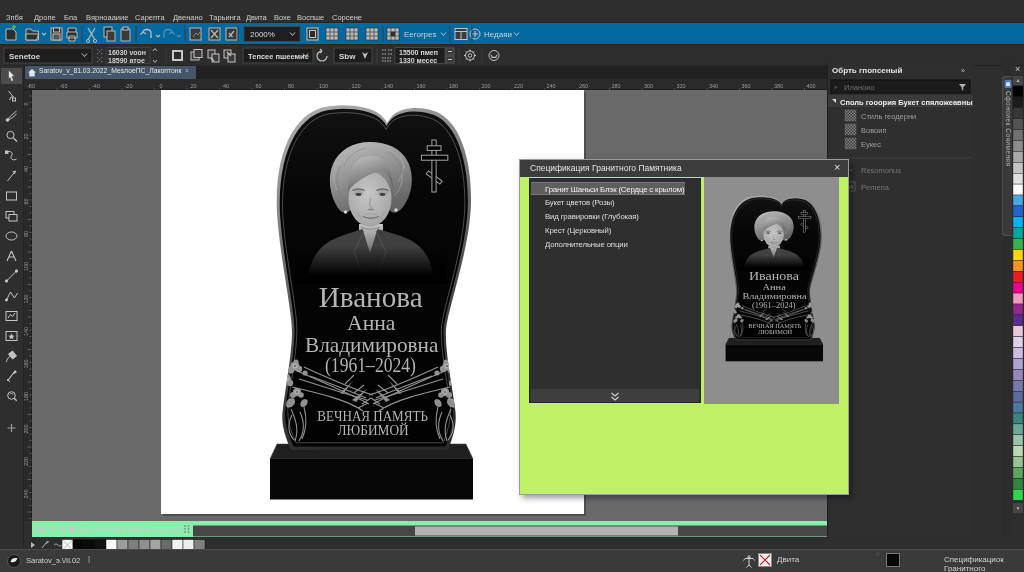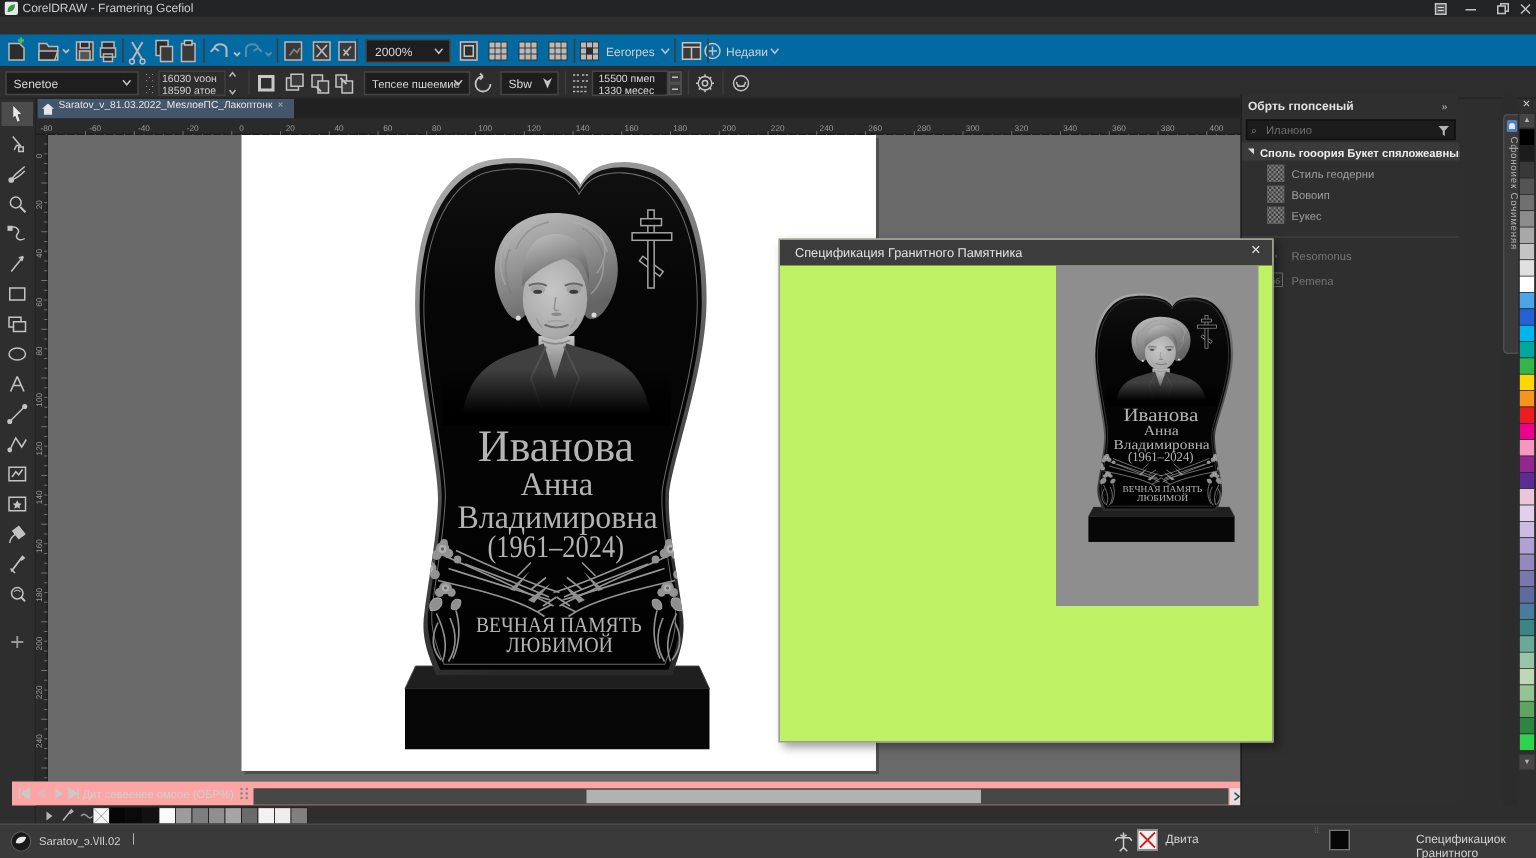--- a/index.html
+++ b/index.html
@@ -8,72 +8,70 @@
 #app { position:absolute; left:0; top:0; width:1024px; height:572px; background:#2e2e2e; }
 .abs { position:absolute; }
 
 #titlebar { left:0; top:0; width:1024px; height:11px; background:#222324; color:#c9c9c9; }
 #titlebar .ttext { position:absolute; left:15px; top:1px; font-size:8px; color:#cdcdcd; }
 
 #menubar { left:0; top:11px; width:1024px; height:12px; background:#2d2d2d; border-bottom:1px solid #262626;}
 #menubar span { position:absolute; top:2px; font-size:7.5px; color:#cfcfcf; }
 
 #toolbar { left:0; top:23px; width:1024px; height:22px; background:#0369a1; border-bottom:1px solid #252525; }
-#propbar { left:0; top:45px; width:1024px; height:21px; background:#2d2d2d; border-bottom:1px solid #252525; }
+#propbar { left:0; top:45px; width:1024px; height:21px; background:#2d2d2d; border-bottom:1px solid #252525;font-weight:bold; }
 
 #tabbar { left:24px; top:66px; width:821px; height:13px; background:#212121; }
 #doctab { position:absolute; left:1px; top:0px; width:171px; height:13px; background:#44566a; color:#e6e6e6; font-size:6.8px; }
 
 #hruler { left:24px; top:79px; width:821px; height:11px; background:#2a2a2a; border-bottom:1px solid #1d1d1d;}
 #vruler { left:24px; top:90px; width:8px; height:431px; background:#2a2a2a; border-right:1px solid #1d1d1d;}
 
 #toolbox { left:0; top:66px; width:24px; height:483px; background:#2e2e2e; border-right:1px solid #242424; }
 
 #canvas { left:32px; top:90px; width:813px; height:431px; background:#696969; overflow:hidden; }
 #page { position:absolute; left:129px; top:0px; width:423px; height:424px; background:#ffffff; box-shadow:2px 2px 0 rgba(0,0,0,0.25); }
 
 #vscroll { left:845px; top:88px; width:12px; height:429px; background:#4f4f4f; }
 #vthumb { position:absolute; left:1px; top:81px; width:10px; height:168px; background:#b2b2b2; }
-#hscrollrow { left:8px; top:521px; width:833px; height:16px; background:#fca5a5; }
+#hscrollrow { left:32px; top:521px; width:833px; height:16px; background:#86efac; }
 
 #docker { left:827px; top:63px; width:145px; height:486px; background:#2f2f2f; border-left:1px solid #1e1e1e; }
 
 #palcol { left:1012px; top:76px; width:12px; height:445px; }
 #tabstrip { left:1002px; top:63px; width:10px; height:486px; background:#2c2c2c; }
 
 #palrow { left:24px; top:537px; width:1000px; height:12px; background:#2e2e2e; }
 #statusbar { left:0; top:549px; width:1024px; height:23px; background:#3a3a3a; border-top:1px solid #4a4a4a; font-size:8px; color:#d2d2d2;}
 
 #dialog { left:519px; top:159px; width:330px; height:336px; background:#bef264; border:1px solid #9c9c9c; box-shadow:3px 3px 6px rgba(0,0,0,0.4); }
 #dlgtitle { position:absolute; left:0; top:0; width:328px; height:17px; background:#3c3c3c; }
 #dlglist { position:absolute; left:9px; top:18px; width:172px; height:225px; background:#2f2f2f; border:1px solid #262626; }
 .li { position:absolute; left:1px; width:154px; height:13px; font-size:7.8px; letter-spacing:-0.15px; color:#dedede; padding-left:14px; line-height:13px; white-space:nowrap; overflow:hidden; }
 #dlgprev { position:absolute; left:184px; top:17px; width:135px; height:227px; background:#8e8e8e; }
 #monu text { font-family:"Liberation Serif", serif; }
 </style>
 </head>
 <body>
 <div id="app">
 
-  <div class="abs" id="titlebar">
-    <svg class="abs" style="left:3px;top:1px" width="9" height="9" viewBox="0 0 9 9">
-        <rect width="9" height="9" rx="1.5" fill="#e8e8e8"></rect>
-        <path d="M2 7 C2 3.5 4 2 7 2 C7 5.5 5 7 2 7 Z" fill="#2e9b3f"></path>
-      </svg>
-    <span class="ttext">CorelDRAW - Framering Gcefiol</span>
-    <svg class="abs" style="left:956px;top:2px" width="66" height="8" viewBox="0 0 66 8" fill="none" stroke="#c4c4c4" stroke-width="1">
-      <rect x="1" y="0.5" width="7" height="7" fill="#555"></rect>
-        <path d="M2.5 3 h4 M2.5 5 h4" stroke="#ddd" stroke-width="0.8"></path>
-      <path d="M21 4.5 h7"></path>
-      <rect x="42.5" y="2" width="5" height="5"></rect>
-        <path d="M44.5 2 v-1.5 h5 v5 h-1.5"></path>
-      <path d="M58 1 l6 6 M64 1 l-6 6"></path>
-    </svg>
-  </div>
-
+
+  <div class="abs" id="menubar">
+    <span style="left:6px">Зпбя</span>
+      <span style="left:34px">Дропе</span>
+      <span style="left:64px">Бпа</span>
+    <span style="left:86px">Вярноааиие</span>
+      <span style="left:135px">Сарепта</span>
+      <span style="left:173px">Двенано</span>
+    <span style="left:209px">Тарьинга</span>
+      <span style="left:246px">Двита</span>
+      <span style="left:274px">Вохе</span>
+    <span style="left:297px">Воспше</span>
+      <span style="left:332px">Сорсене</span>
+  </div>
 
   <div class="abs" id="toolbar">
     <svg class="abs" style="left:0;top:0" width="560" height="22" viewBox="0 0 560 22">
       <g stroke="#b9b9b9" fill="none" stroke-width="1">
         <path d="M6,6 h7 l3,3 v8 h-10 Z" fill="#2d2d2d"></path>
           <path d="M12,4 h4 M14,2 v4" stroke="#58b058" stroke-width="1.6"></path>
         <path d="M26,8 v-2 h5 l1.5,2 h6 v9 h-12.5 Z" fill="#3a3a3a"></path>
           <path d="M26,11 h12.5 l-2,6 h-10.5 Z" fill="#2d2d2d"></path>
         <path d="M42,10 l2,2 2,-2" stroke-width="1.2"></path>
         <rect x="51" y="5" width="11" height="12" fill="#3a3a3a"></rect>
@@ -683,19 +681,32 @@
     <span class="abs" style="left:876px;top:2px;color:#6f6f6f;font-size:6px;line-height:4px">⁞⁞</span>
     <div class="abs" style="left:886px;top:3px;width:14px;height:14px;background:#060606;border:1px solid #777"></div>
     <span class="abs" style="left:944px;top:5px">Спецификациок Гранитного</span>
   </div>
 
   <div class="abs" id="dialog">
     <div id="dlgtitle">
       <span class="abs" style="left:10px;top:3px;font-size:8.5px;color:#e3e3e3">Спецификация Гранитного Памятника</span>
       <span class="abs" style="left:314px;top:1px;font-size:11px;color:#e3e3e3">×</span>
     </div>
+    <div id="dlglist">
+      <div class="li" style="top:3px;background:#5e5e5e;border-top:1px solid #787878;border-bottom:1px solid #787878;color:#f2f2f2">Гранит Шаньси Блэк (Сердце с крылом)</div>
+      <div class="li" style="top:17px">Букет цветов (Розы)</div>
+      <div class="li" style="top:31px">Вид гравировки (Глубокая)</div>
+      <div class="li" style="top:45px">Крест (Церковный)</div>
+      <div class="li" style="top:59px">Дополнительные опции</div>
+      <div class="abs" style="left:1px;top:210px;width:168px;height:13px;background:#3e3e3e"><svg width="168" height="13" viewBox="0 0 168 13">
+            <g fill="none" stroke="#cfcfcf" stroke-width="1.2">
+              <path d="M80.5,3 l3.5,3 3.5,-3"></path>
+              <path d="M80.5,7 l3.5,3 3.5,-3"></path>
+            </g>
+          </svg></div>
+    </div>
     <div id="dlgprev">
       <svg class="abs" style="left:0;top:0" width="135" height="227" viewBox="0 0 135 227">
           <use href="#wholeMonument" transform="matrix(0.48,0,0,0.42,-108,-25.5)"></use>
         </svg>
     </div>
   </div>
 </div>
 
 </body></html>

